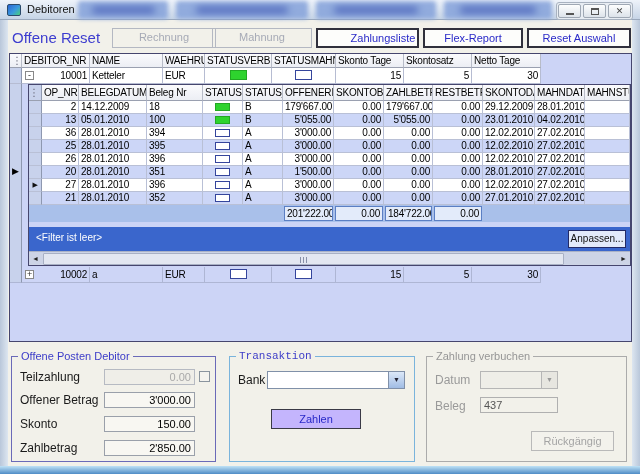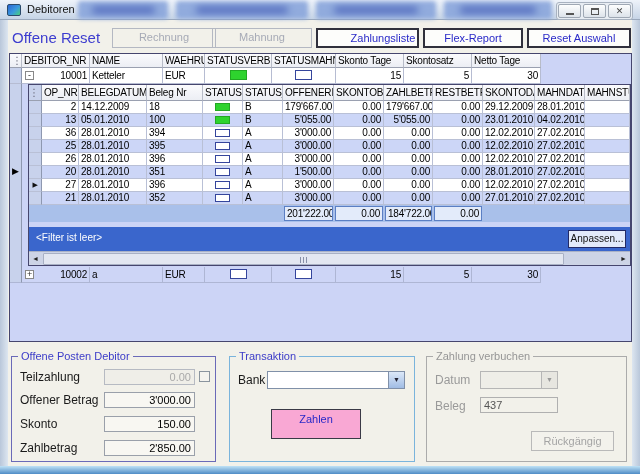--- a/index.html
+++ b/index.html
@@ -82,36 +82,36 @@
   .sthumb{position:absolute;left:14px;top:1px;width:521px;height:12px;background:#e3e7f1;border:1px solid #a8b0c4;border-radius:1px;}
   .sgrip{position:absolute;left:50%;top:3px;width:8px;height:6px;margin-left:-4px;
     background:repeating-linear-gradient(90deg,#8890a8 0 1px,transparent 1px 3px);}
 
   
   .group{position:absolute;top:356px;height:106px;}
   .group .legend{position:absolute;top:-7px;left:6px;background:#f2f1ea;padding:0 3px;font-size:11px;}
   .g1{left:11px;width:205px;border:1px solid #6a6ab8;}
   .g1 .legend{color:#3c3cc8;}
   .g2{left:229px;width:186px;border:1px solid #7ab4dc;}
-  .g2 .legend{color:#3c3cc8;}
+  .g2 .legend{color:#3c3cc8;font-family:Liberation Mono, monospace;}
   .g3{left:426px;width:201px;border:1px solid #ababab;}
   .g3 .legend{color:#969696;}
   .flabel{position:absolute;left:8px;font-size:12px;color:#1a1a1a;text-align:center;}
   .flabel.dis{color:#9a9a9a;}
   .finput{position:absolute;left:92px;width:91px;height:16px;border:1px solid #9aa0aa;background:#f8f7f2;
     font-size:11px;line-height:14px;text-align:right;padding:0 3px;color:#000;overflow:hidden;}
   .finput.dis{background:#efeee8;color:#a9a9a9;border-color:#b6bac2;}
   .fcheck{position:absolute;left:187px;width:11px;height:11px;border:1px solid #8a949e;background:#f4f3ee;}
   .combo{position:absolute;height:18px;background:#fff;border:1px solid #8090a8;}
   .combo .arrowbtn{position:absolute;right:0;top:0;bottom:0;width:16px;border-left:1px solid #8090a8;
     background:linear-gradient(#dce8f8,#a0bce4);font-size:7px;color:#223;text-align:center;line-height:16px;}
   .combo.dis{background:#efeee8;border-color:#b6b6b6;}
   .combo.dis .arrowbtn{background:#e7e6e0;border-left:1px solid #b6b6b6;color:#999;}
   .pbtn{position:absolute;text-align:center;font-size:11px;overflow:hidden;}
-  .zahlen{left:41px;top:52px;width:90px;height:30px;border:1px solid #3a3a46;background:#f9a8d4;color:#2828c8;line-height:18px;}
+  .zahlen{left:41px;top:52px;width:90px;height:20px;border:1px solid #3a3a46;background:#c4b5fd;color:#2828c8;line-height:18px;}
   .gbtn{top:74px;width:83px;height:20px;border:1px solid #b9b9b9;background:#f3f2ec;color:#a4a4a4;line-height:18px;}
 </style>
 </head>
 <body>
 
 <div class="window">
 
   <div class="titlebar">
     <div class="bg-blur" style="left:78px;width:90px;">
         <div class="smear"></div>

